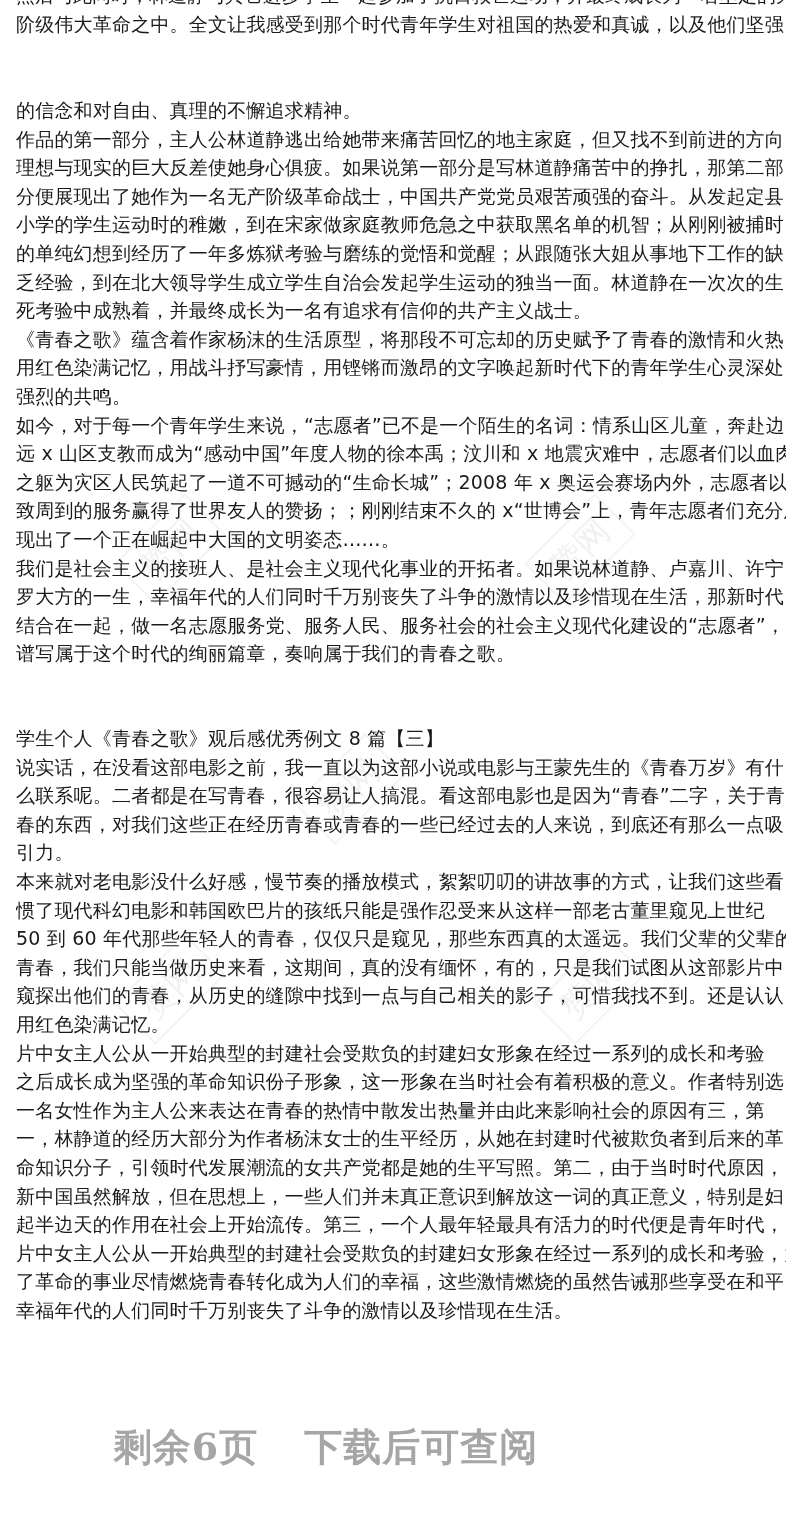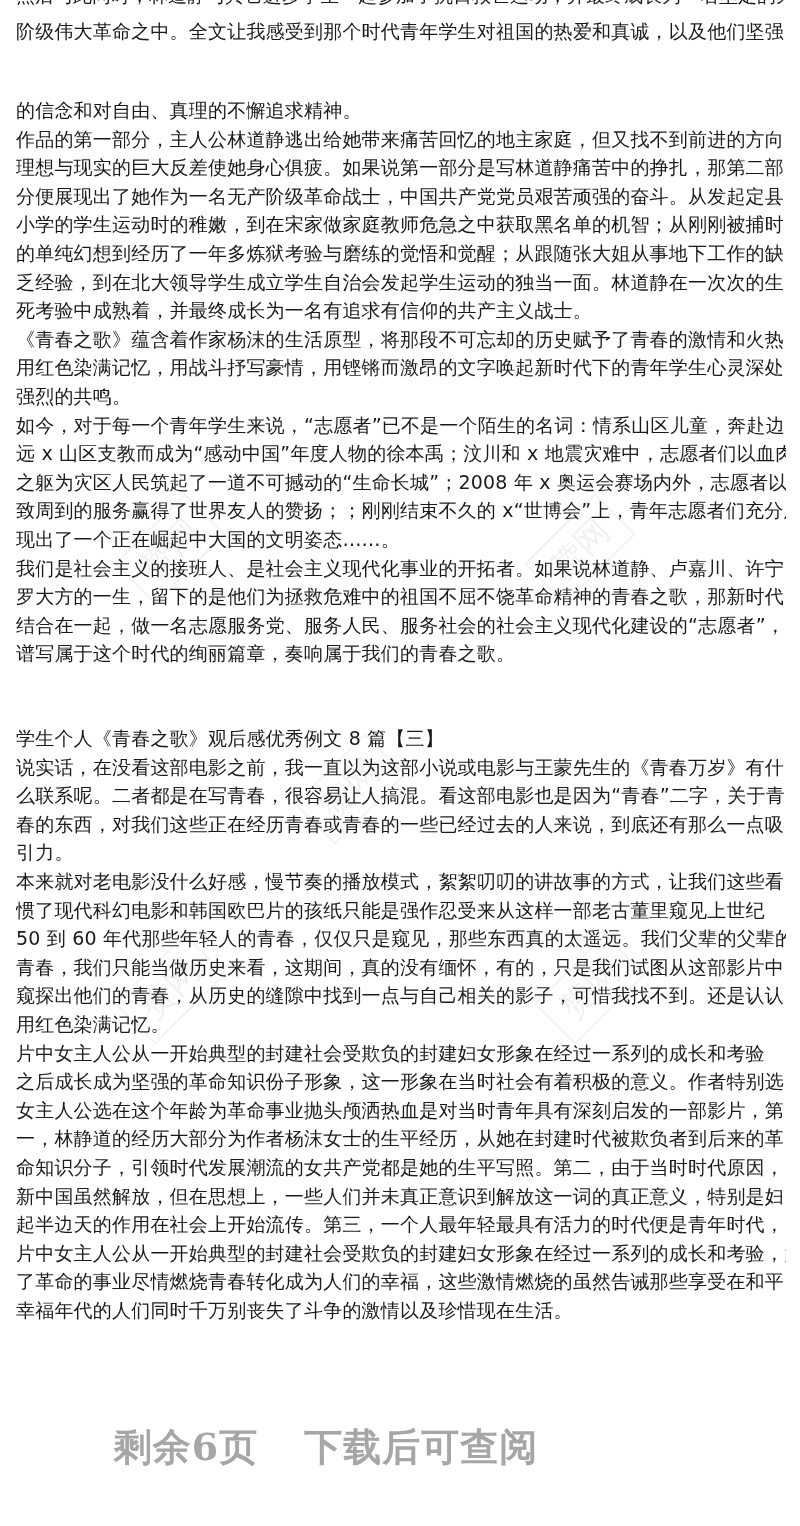--- a/index.html
+++ b/index.html
@@ -79,21 +79,21 @@
 <div class="page">
 
   <div class="watermark" style="left:120px; top:520px;">赞网</div>
   <div class="watermark" style="left:530px; top:520px;">赞网</div>
   <div class="watermark" style="left:300px; top:760px;">赞网</div>
   <div class="watermark" style="left:120px; top:960px;">赞网</div>
   <div class="watermark" style="left:540px; top:960px;">赞网</div>
 
   <div class="partial-top">然后与此同时，林道静与其它进步学生一起参加了抗日救亡运动，并最终成长为一名坚定的无产</div>
 
-  <div class="block" style="top:18px;font-family:Liberation Serif, serif;">
+  <div class="block" style="top:10px;">
     <span class="line">阶级伟大革命之中。全文让我感受到那个时代青年学生对祖国的热爱和真诚，以及他们坚强</span>
   </div>
 
   <div class="block" style="top:96px;">
     <span class="line">的信念和对自由、真理的不懈追求精神。</span>
     <span class="line">作品的第一部分，主人公林道静逃出给她带来痛苦回忆的地主家庭，但又找不到前进的方向，</span>
     <span class="line">理想与现实的巨大反差使她身心俱疲。如果说第一部分是写林道静痛苦中的挣扎，那第二部</span>
     <span class="line">分便展现出了她作为一名无产阶级革命战士，中国共产党党员艰苦顽强的奋斗。从发起定县</span>
     <span class="line">小学的学生运动时的稚嫩，到在宋家做家庭教师危急之中获取黑名单的机智；从刚刚被捕时</span>
     <span class="line">的单纯幻想到经历了一年多炼狱考验与磨练的觉悟和觉醒；从跟随张大姐从事地下工作的缺</span>
@@ -101,40 +101,40 @@
     <span class="line">死考验中成熟着，并最终成长为一名有追求有信仰的共产主义战士。</span>
     <span class="line">《青春之歌》蕴含着作家杨沫的生活原型，将那段不可忘却的历史赋予了青春的激情和火热，</span>
     <span class="line">用红色染满记忆，用战斗抒写豪情，用铿锵而激昂的文字唤起新时代下的青年学生心灵深处</span>
     <span class="line">强烈的共鸣。</span>
     <span class="line">如今，对于每一个青年学生来说，“志愿者”已不是一个陌生的名词：情系山区儿童，奔赴边</span>
     <span class="line">远 x 山区支教而成为“感动中国”年度人物的徐本禹；汶川和 x 地震灾难中，志愿者们以血肉</span>
     <span class="line">之躯为灾区人民筑起了一道不可撼动的“生命长城”；2008 年 x 奥运会赛场内外，志愿者以细</span>
     <span class="line">致周到的服务赢得了世界友人的赞扬；；刚刚结束不久的 x“世博会”上，青年志愿者们充分展</span>
     <span class="line">现出了一个正在崛起中大国的文明姿态……。</span>
     <span class="line">我们是社会主义的接班人、是社会主义现代化事业的开拓者。如果说林道静、卢嘉川、许宁、</span>
-    <span class="line">罗大方的一生，留下的是他们为拯救危难中的祖国不屈不饶革命精神的青春之歌，那新时代</span>
+    <span class="line">罗大方的一生，幸福年代的人们同时千万别丧失了斗争的激情以及珍惜现在生活，那新时代</span>
     <span class="line">结合在一起，做一名志愿服务党、服务人民、服务社会的社会主义现代化建设的“志愿者”，</span>
     <span class="line">谱写属于这个时代的绚丽篇章，奏响属于我们的青春之歌。</span>
   </div>
 
   <div class="block" style="top:724px;">
     <span class="line">学生个人《青春之歌》观后感优秀例文 8 篇【三】</span>
     <span class="line">说实话，在没看这部电影之前，我一直以为这部小说或电影与王蒙先生的《青春万岁》有什</span>
     <span class="line">么联系呢。二者都是在写青春，很容易让人搞混。看这部电影也是因为“青春”二字，关于青</span>
     <span class="line">春的东西，对我们这些正在经历青春或青春的一些已经过去的人来说，到底还有那么一点吸</span>
     <span class="line">引力。</span>
     <span class="line">本来就对老电影没什么好感，慢节奏的播放模式，絮絮叨叨的讲故事的方式，让我们这些看</span>
     <span class="line">惯了现代科幻电影和韩国欧巴片的孩纸只能是强作忍受来从这样一部老古董里窥见上世纪</span>
     <span class="line">50 到 60 年代那些年轻人的青春，仅仅只是窥见，那些东西真的太遥远。我们父辈的父辈的</span>
     <span class="line">青春，我们只能当做历史来看，这期间，真的没有缅怀，有的，只是我们试图从这部影片中</span>
     <span class="line">窥探出他们的青春，从历史的缝隙中找到一点与自己相关的影子，可惜我找不到。还是认认</span>
     <span class="line">用红色染满记忆。</span>
     <span class="line">片中女主人公从一开始典型的封建社会受欺负的封建妇女形象在经过一系列的成长和考验</span>
     <span class="line">之后成长成为坚强的革命知识份子形象，这一形象在当时社会有着积极的意义。作者特别选</span>
-    <span class="line">女主人公选在这个年龄为革命事业抛头颅洒热血是对当时青年具有深刻启发的一部影片，第</span>
+    <span class="line">一名女性作为主人公来表达在青春的热情中散发出热量并由此来影响社会的原因有三，第</span>
     <span class="line">一，林静道的经历大部分为作者杨沫女士的生平经历，从她在封建时代被欺负者到后来的革</span>
     <span class="line">命知识分子，引领时代发展潮流的女共产党都是她的生平写照。第二，由于当时时代原因，</span>
     <span class="line">新中国虽然解放，但在思想上，一些人们并未真正意识到解放这一词的真正意义，特别是妇</span>
     <span class="line">起半边天的作用在社会上开始流传。第三，一个人最年轻最具有活力的时代便是青年时代，</span>
     <span class="line">片中女主人公从一开始典型的封建社会受欺负的封建妇女形象在经过一系列的成长和考验，为</span>
     <span class="line">了革命的事业尽情燃烧青春转化成为人们的幸福，这些激情燃烧的虽然告诫那些享受在和平</span>
     <span class="line">幸福年代的人们同时千万别丧失了斗争的激情以及珍惜现在生活。</span>
   </div>
 
   <div class="footer-banner">

